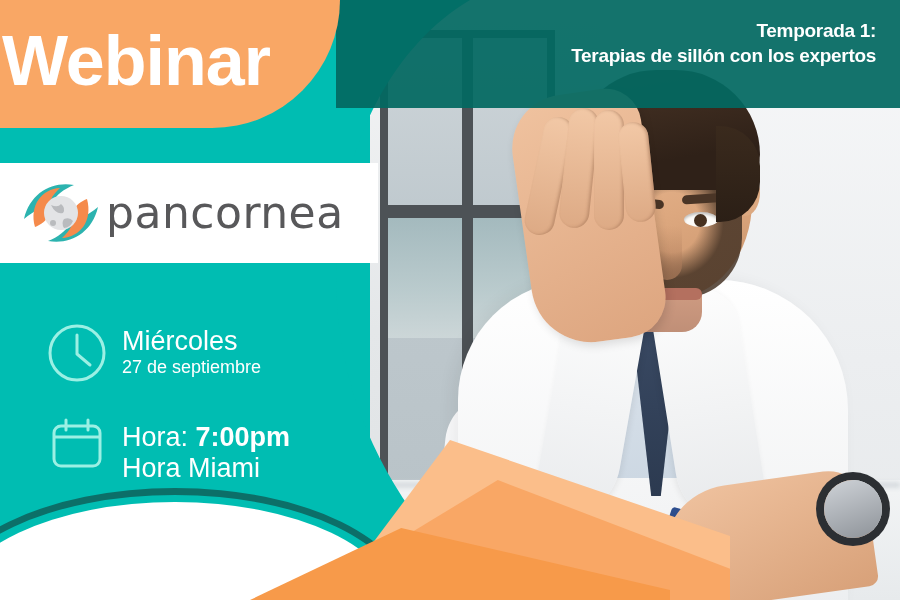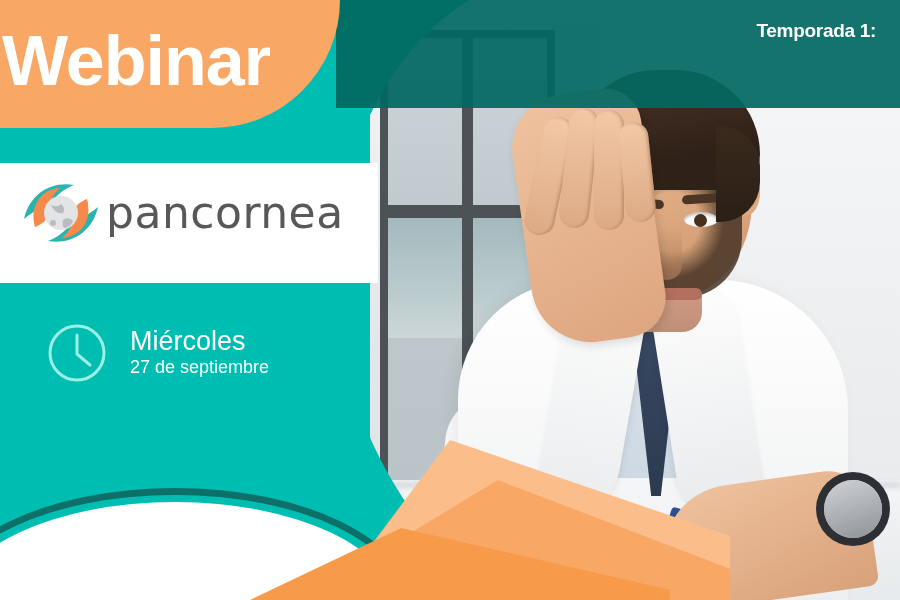--- a/index.html
+++ b/index.html
@@ -220,40 +220,40 @@
   }
   .title-text{
     position:absolute;right:24px;top:18px;
     text-align:right;color:#ffffff;
     font-size:19px;font-weight:bold;line-height:1.32;
     letter-spacing:-.3px;
   }
 
   
   .logo-band{
-    position:absolute;left:0;top:163px;width:378px;height:120px;
+    position:absolute;left:0;top:163px;width:378px;height:100px;
     background:#ffffff;
   }
   .logo-wrap{
     position:absolute;left:18px;top:12px;display:flex;align-items:center;gap:4px;
   }
   .logo-mark{position:relative;width:86px;height:76px;}
   .logo-text{display:flex;flex-direction:column;justify-content:center;margin-left:-2px;}
   .logo-word{
     font-size:44px;color:#58585a;line-height:.96;letter-spacing:.5px;
     font-family:"DejaVu Sans", sans-serif;font-weight:normal;
   }
   .logo-tag{
     font-size:13.5px;color:#6d6e71;letter-spacing:.1px;margin-top:2px;
     font-family:"DejaVu Sans", sans-serif;
   }
 
   
   .info{position:absolute;left:46px;top:322px;width:320px;color:#ffffff;}
-  .row{display:flex;align-items:flex-start;gap:22px;margin-bottom:28px;}
+  .row{display:flex;align-items:flex-start;gap:14px;margin-bottom:28px;}
   .ico{flex:0 0 auto;width:62px;height:62px;}
   .row .txt{padding-top:4px;}
   .l1{font-size:27px;line-height:1.14;font-weight:normal;}
   .l2{font-size:18px;line-height:1.14;font-weight:normal;}
   .row2 .txt{padding-top:10px;}
 
   
   .bl-arc{
     position:absolute;left:-60px;bottom:-118px;width:470px;height:230px;
     border-radius:50%;
@@ -342,20 +342,21 @@
     <div class="pen"></div>
     <div class="hand2"></div>
     <div class="watch"></div>
   </div>
 
   <div class="teal-mask"></div>
 
   <div class="title-band">
     <div class="title-text">
       <div>Temporada 1:</div>
+      <div>Terapias de sillón con los expertos</div>
     </div>
   </div>
 
   <div class="webinar-banner">
     <div class="webinar-text">Webinar</div>
   </div>
 
   <div class="logo-band">
     <div class="logo-wrap">
       <div class="logo-mark">
@@ -384,20 +385,34 @@
           <circle cx="31" cy="31" r="27" fill="none" stroke="#9BF0E4" stroke-width="3"></circle>
           <path d="M31 13 L31 32 L44 43" fill="none" stroke="#9BF0E4" stroke-width="3" stroke-linecap="round" stroke-linejoin="round"></path>
         </svg>
       </div>
       <div class="txt">
         <div class="l1">Miércoles</div>
         <div class="l2">27 de septiembre</div>
       </div>
     </div>
 
+    <div class="row row2">
+      <div class="ico">
+        <svg viewBox="0 0 62 62" width="62" height="62">
+          <rect x="8" y="14" width="46" height="40" rx="7" ry="7" fill="none" stroke="#9BF0E4" stroke-width="3"></rect>
+          <line x1="8" y1="25" x2="54" y2="25" stroke="#9BF0E4" stroke-width="3"></line>
+          <line x1="20" y1="8" x2="20" y2="18" stroke="#9BF0E4" stroke-width="3" stroke-linecap="round"></line>
+          <line x1="42" y1="8" x2="42" y2="18" stroke="#9BF0E4" stroke-width="3" stroke-linecap="round"></line>
+        </svg>
+      </div>
+      <div class="txt">
+        <div class="l1"><span>Hora:</span> <b>7:00pm</b></div>
+        <div class="l1">Hora Miami</div>
+      </div>
+    </div>
 
   </div>
 
   <div class="bl-arc"></div>
   <div class="bl-ellipse"></div>
 
   <div class="or-light"></div>
   <div class="or-mid"></div>
   <div class="or-deep"></div>
   <div class="or-corner"></div>

